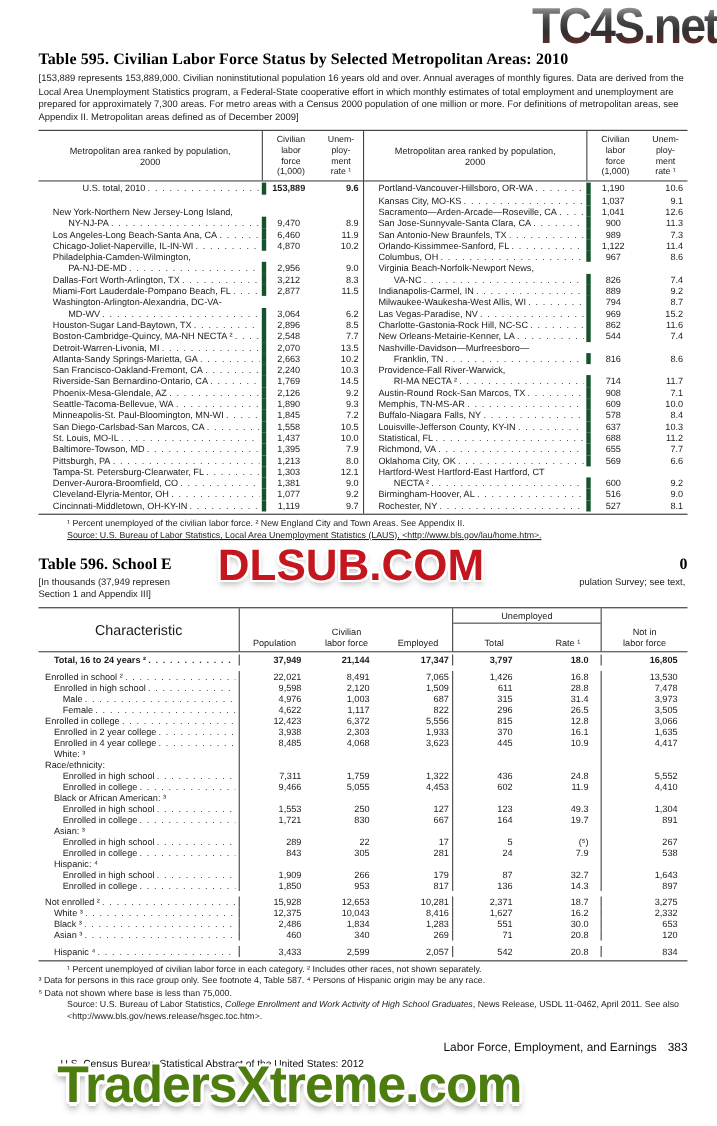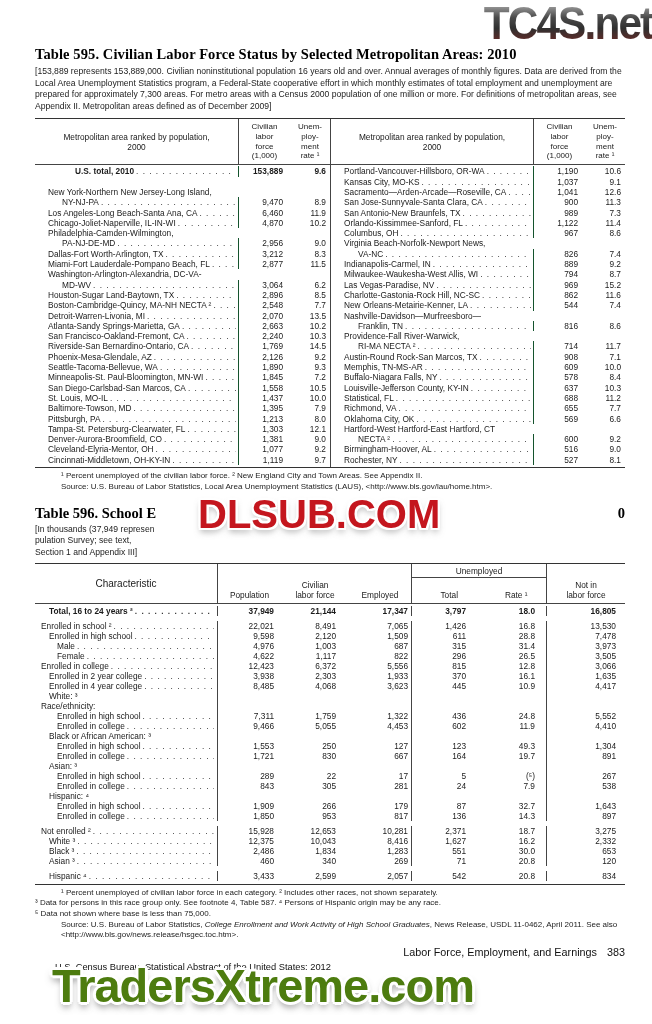--- a/index.html
+++ b/index.html
@@ -39,46 +39,46 @@
   .hdr-name { flex:1; display:flex; flex-direction:column; justify-content:center;
     text-align:center; font-size:8.3px; line-height:10px; padding:0 4px; }
   .hdr-col { display:flex; flex-direction:column; justify-content:flex-start;
     text-align:center; font-size:8px; line-height:9.6px; padding-top:3px; }
   .hdr-lf { width:52px; border-left:1px solid #444; }
   .hdr-rate { width:40px; }
   .half-body { padding-top:1px; padding-bottom:2px; }
   .mrow { display:flex; line-height:10.3px; }
   .mrow .nm { white-space:nowrap; padding-left:13px; }
   .mrow .nm.cont { padding-left:27px; }
-  .mrow.totalrow .nm { font-weight:bold; padding-left:40px; }
+  .mrow.totalrow .nm { font-weight:normal; padding-left:40px; }
   .mrow.totalrow .val { font-weight:bold; }
   .dots { flex:1; overflow:hidden; white-space:nowrap; color:#333; margin:0 2px; }
   .dots::after { content:". . . . . . . . . . . . . . . . . . . . . . . . . . . . . . . . . . . . . . . . . . . . . . . . . . . ."; letter-spacing:1px; }
-  .vcell { width:52px; border-left:1px solid #14532d; text-align:right; padding-right:7px; flex:none; }
+  .vcell { width:52px; border-left:4px solid #14532d; text-align:center; padding-right:7px; flex:none; }
   .rcell { width:40px; text-align:right; padding-right:4px; flex:none; }
   .fullline { line-height:10.3px; white-space:nowrap; padding-left:13px; }
   .spacer { height:10.3px; }
 
   .footnote { font-size:8px; line-height:10.6px; color:#222; margin-top:3px; width:586px; }
   .footnote .ind { padding-left:26px; }
-  .footnote .src { padding-left:26px; }
+  .footnote .src { padding-left:26px;text-decoration:underline; }
 
   
   .t596-titleline { display:flex; width:590px; font-family:"Liberation Serif", serif;
     font-weight:bold; font-size:14.5px; color:#000; margin-top:13px; }
   .t596-titleline .gapflex { flex:1; }
   .t596-note { font-size:8.6px; line-height:11.2px; color:#222; width:588px; margin-top:2px; }
-  .t596-note .l1 { display:flex;flex-direction:column; }
+  .t596-note .l1 { display:flex; }
   .t596-note .gapflex { flex:1; }
 
   .enr-table { width:590px; margin-top:5px;
     border-top:1.5px solid #333; border-bottom:1.5px solid #333; font-size:8.3px; }
   .enr-hdr { display:flex; border-bottom:1px solid #444; height:40px; }
   .eh-char { width:183px; border-right:1px solid #444; display:flex; align-items:center;
-    justify-content:center; font-size:10px;text-align:right; }
+    justify-content:center; font-size:13px;text-align:right; }
   .eh-col { display:flex; flex-direction:column; justify-content:flex-end;
     text-align:center; font-size:8.3px; line-height:10px; padding-bottom:3px; }
   .eh-pop { width:63px; } .eh-clf { width:68px; } .eh-emp { width:63px; border-right:1px solid #444; }
   .eh-unemp { width:135px; border-right:1px solid #444; display:flex; flex-direction:column; }
   .eh-unemp .ut { text-align:center; border-bottom:1px solid #444; padding:2px 6px 1px; line-height:10px; }
   .eh-unemp .ur { flex:1; display:flex; align-items:flex-end; padding-bottom:3px; }
   .eh-unemp .ur .tot { width:75px; text-align:center; }
   .eh-unemp .ur .rate { width:60px; text-align:center; }
   .eh-nilf { width:78px; }
   .enr-body { padding-top:2px; padding-bottom:3px; }

